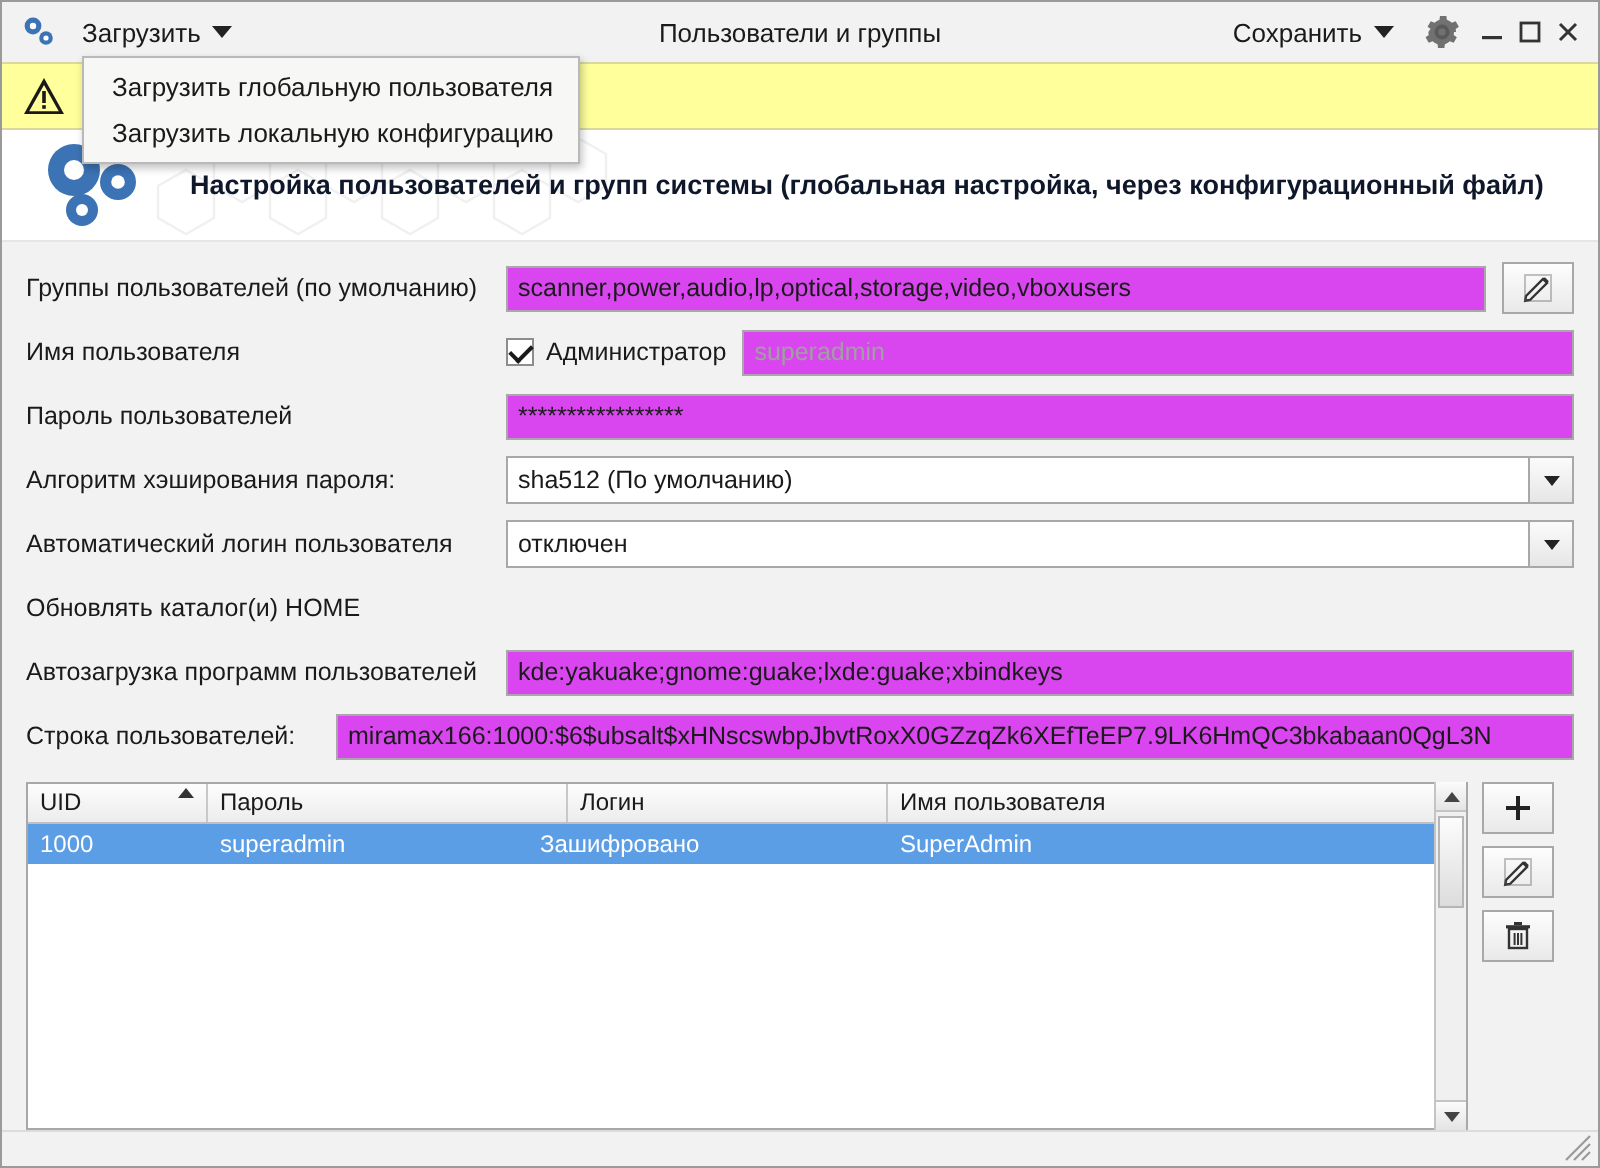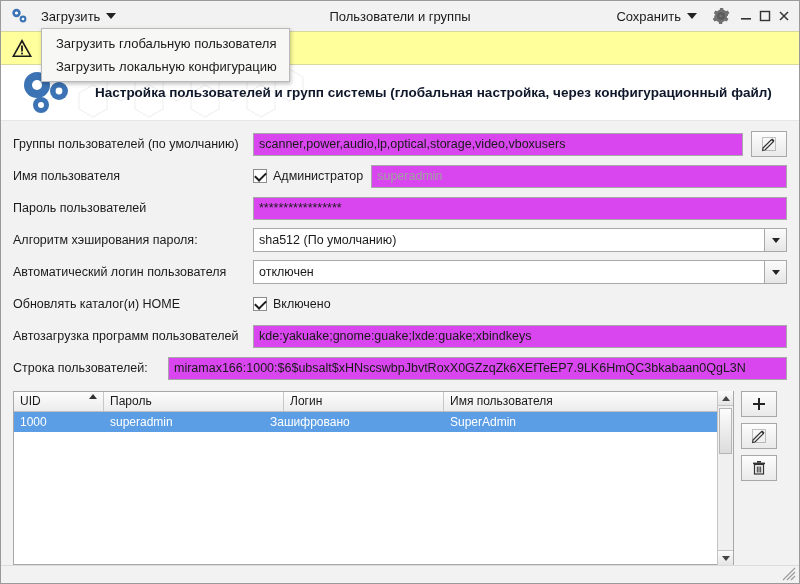--- a/index.html
+++ b/index.html
@@ -467,26 +467,20 @@
           <span>отключен</span>
           <span class="arrowbox">
               <span class="dncaret"></span>
             </span>
         </div>
       </div>
     </div>
 
     <div class="row">
       <div class="lbl w240">Обновлять каталог(и) HOME</div>
-      <div class="ctl">
-        <label class="chk">
-          <span class="box checked"></span>
-          <span>Включено</span>
-        </label>
-      </div>
     </div>
 
     <div class="row">
       <div class="lbl w240">Автозагрузка программ пользователей</div>
       <div class="ctl">
         <input class="txt" type="text" value="kde:yakuake;gnome:guake;lxde:guake;xbindkeys" style="">
       </div>
     </div>
 
     <div class="row">

